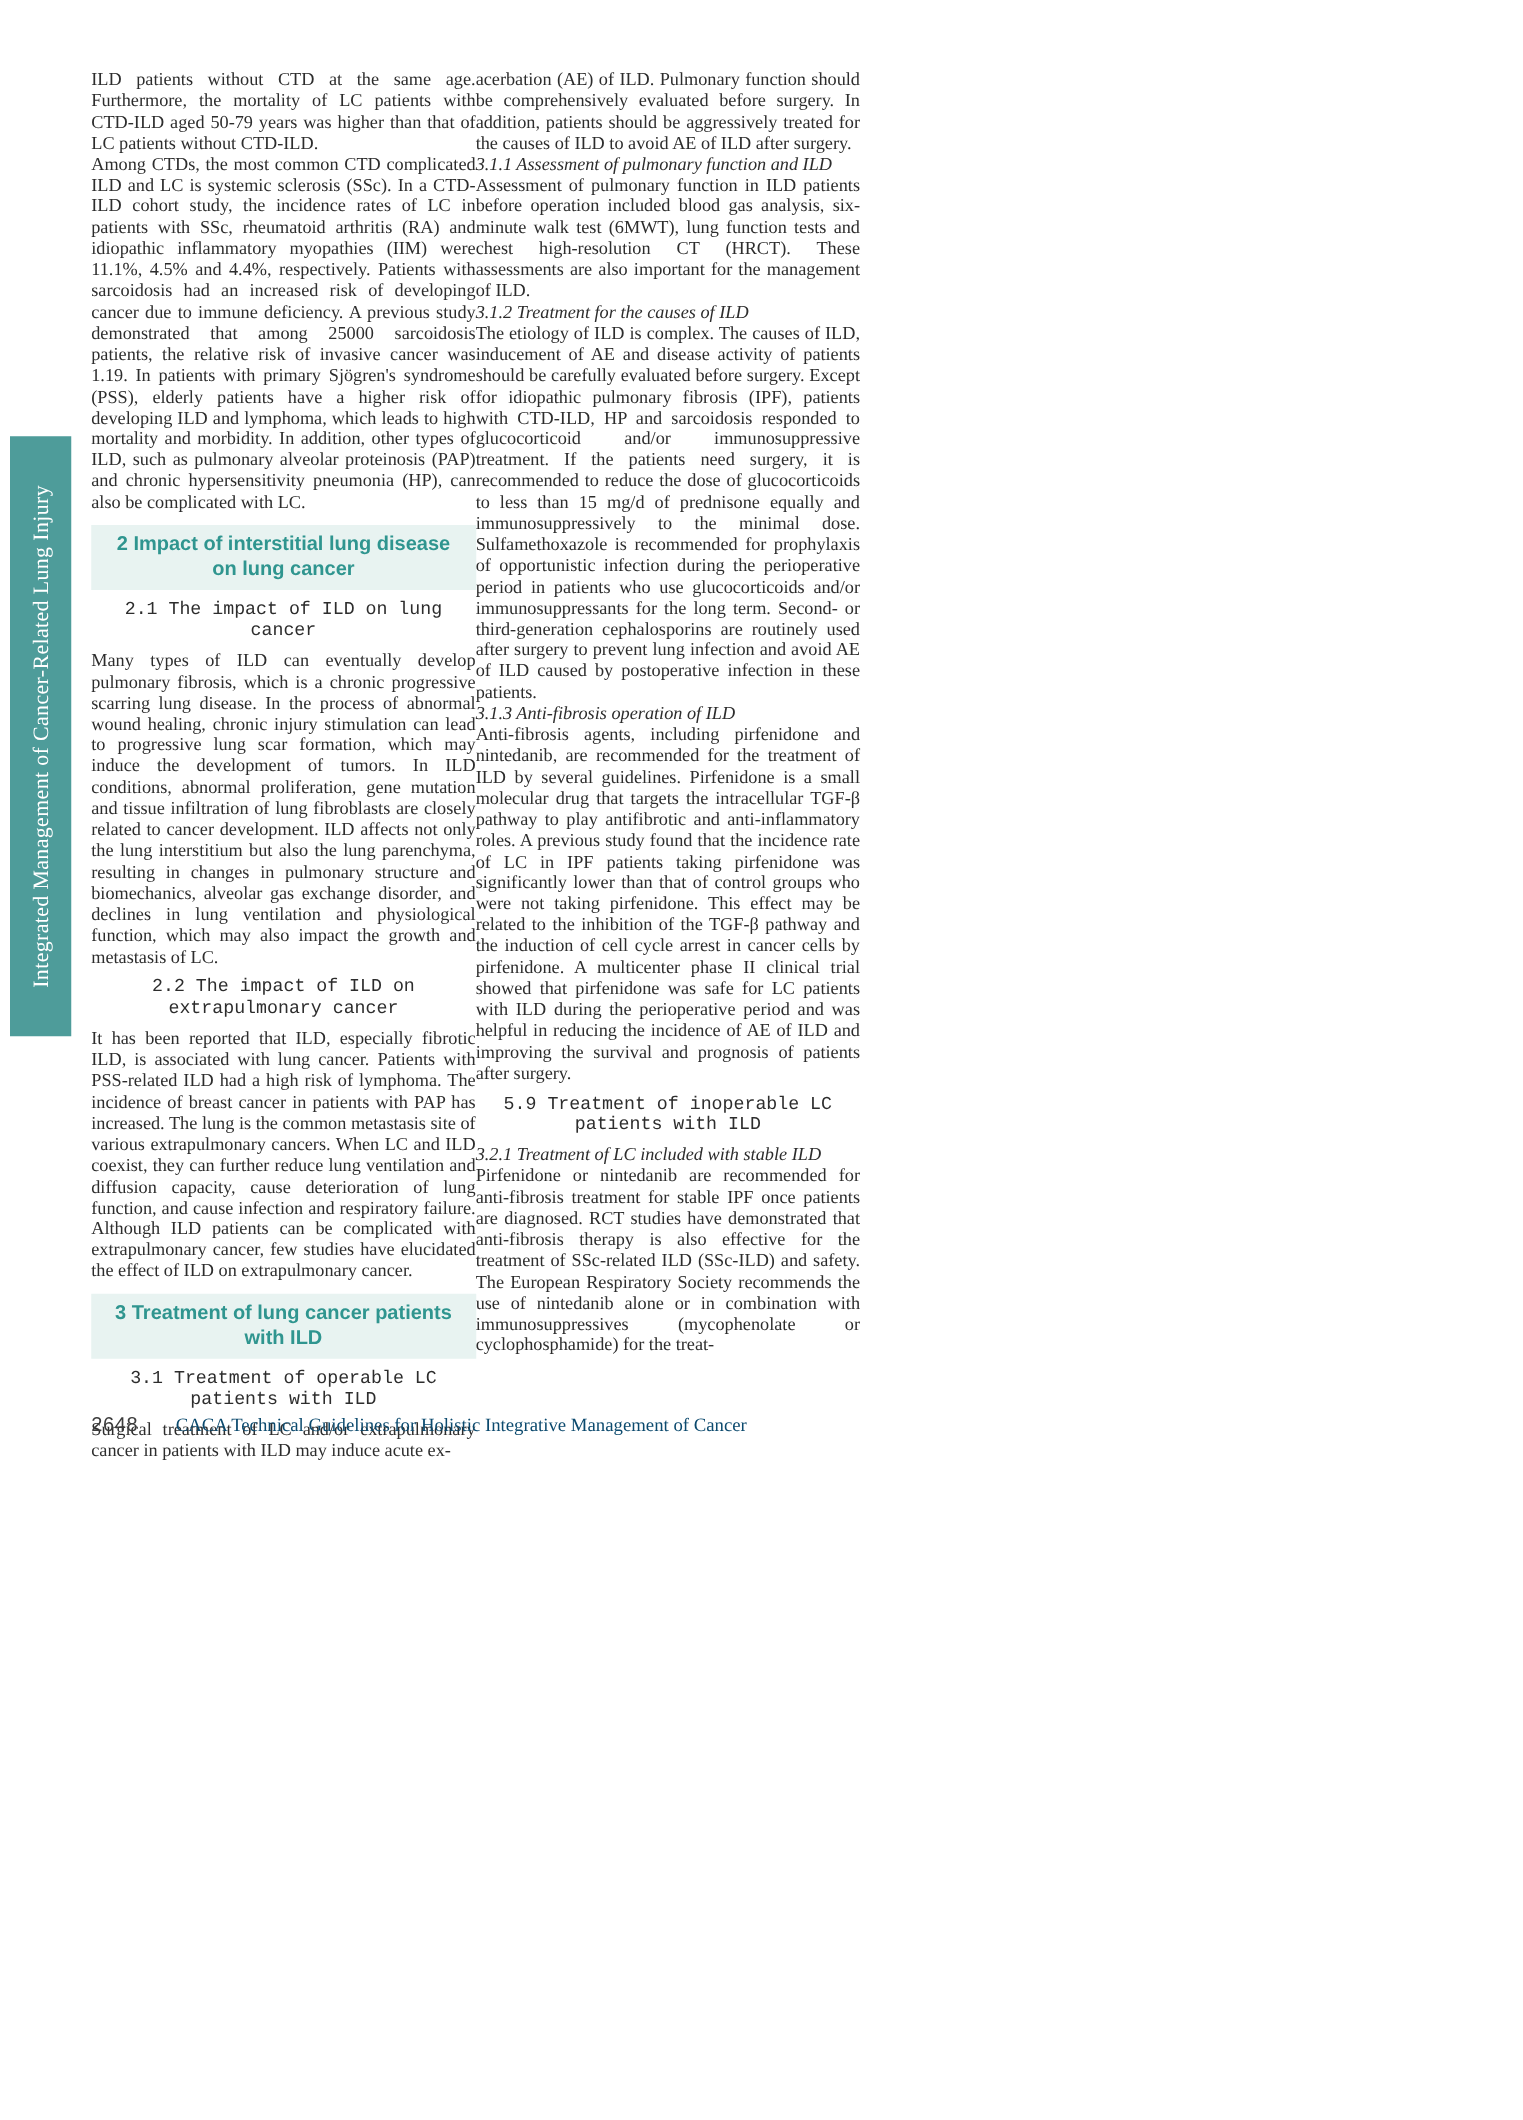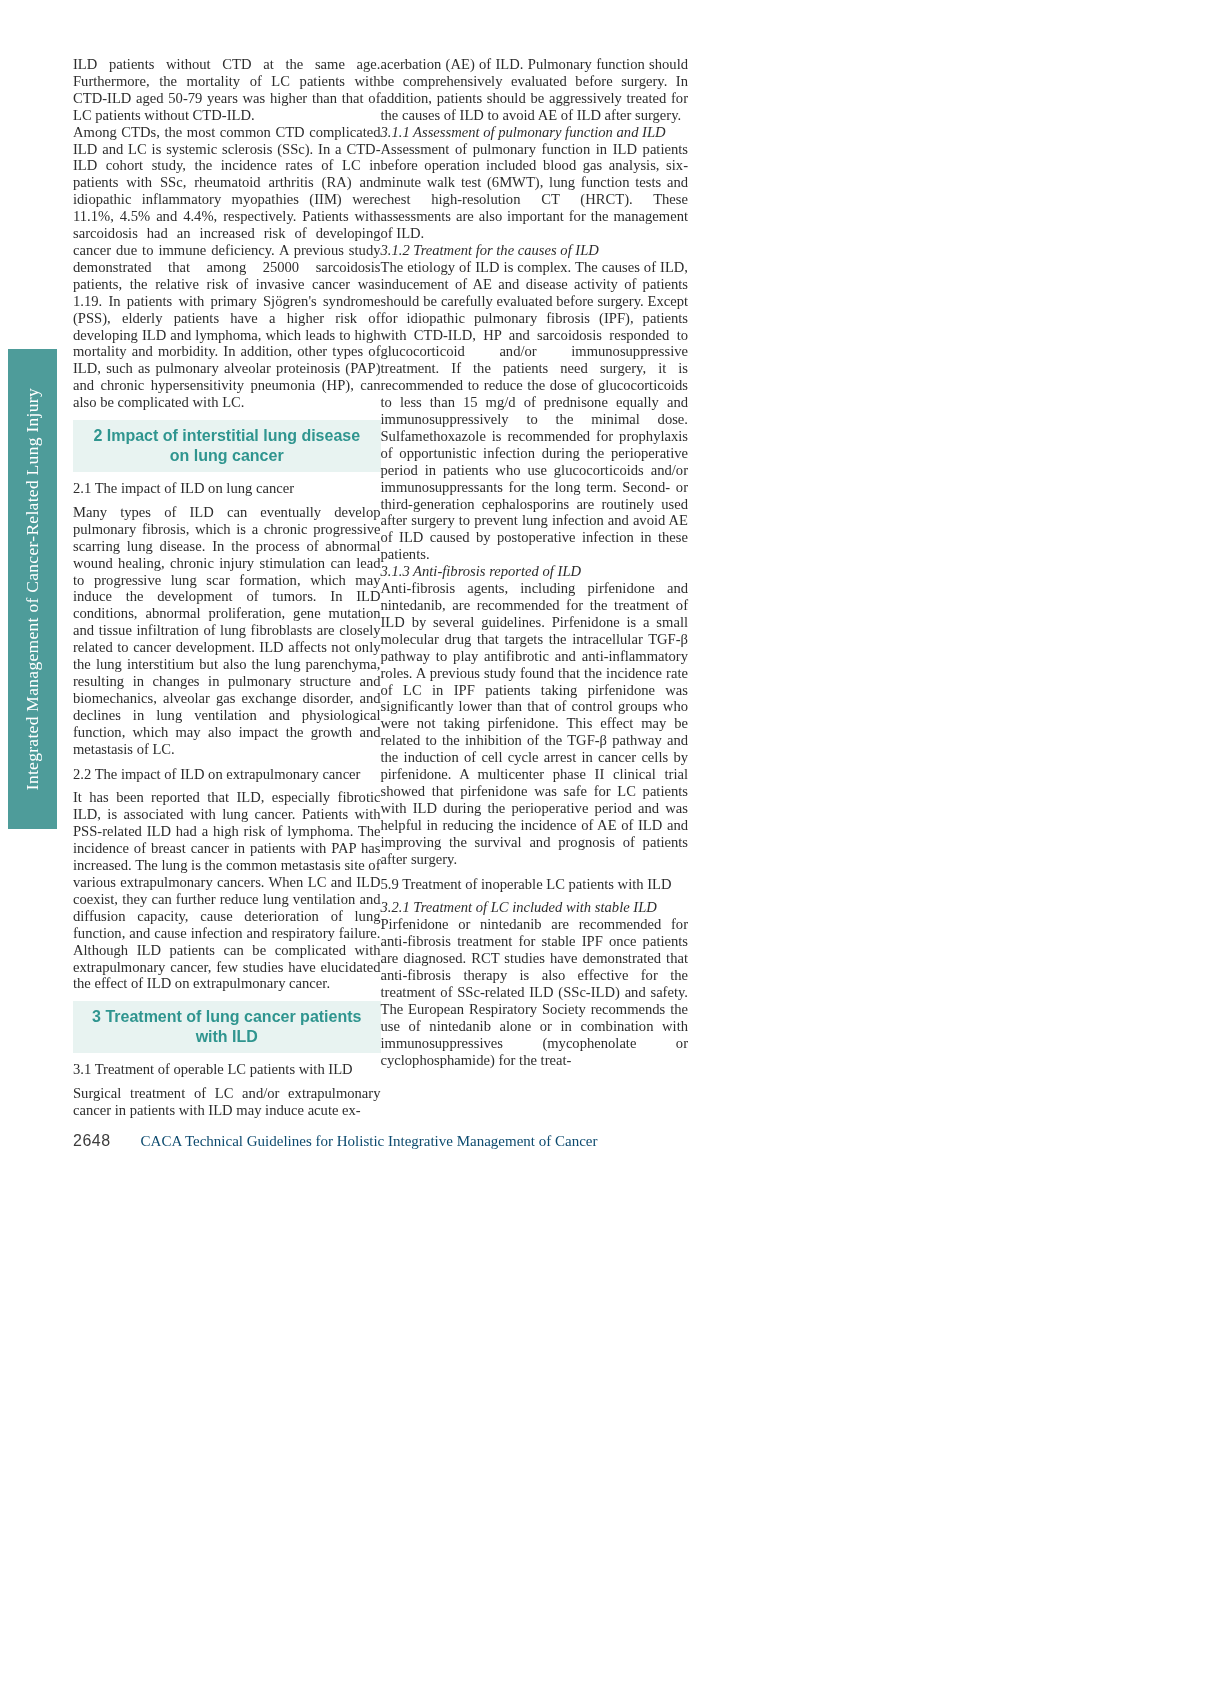--- a/index.html
+++ b/index.html
@@ -54,24 +54,25 @@
   p.runhead {
     margin: 0;
     text-align: left;
     font-size: 14.6px;
     line-height: 16.9px;
     color: #2d2d2d;
     font-style: italic;
   }
   p.subhead {
     margin: 8px 0 7px 0;
-    text-align: left;
+    text-align: center;
     font-size: 14.6px;
     line-height: 16.9px;
     color: #2d2d2d;
+    font-family: Liberation Mono, monospace;
   }
   .section-header {
     margin: 9px 0 8px 0;
     padding: 6px 19px;
     background: #e8f3f1;
     color: #2f958f;
     font-family: "Liberation Sans", sans-serif;
     font-weight: bold;
     font-size: 16px;
     line-height: 20px;
@@ -123,21 +124,21 @@
       <p class="subhead">3.1 Treatment of operable LC patients with ILD</p>
       <p class="para">Surgical treatment of LC and/or extrapulmonary cancer in patients with ILD may induce acute ex-</p>
     </div>
 
     <div class="col">
       <p class="para">acerbation (AE) of ILD. Pulmonary function should be comprehensively evaluated before surgery. In addition, patients should be aggressively treated for the causes of ILD to avoid AE of ILD after surgery.</p>
       <p class="runhead">3.1.1 Assessment of pulmonary function and ILD</p>
       <p class="para">Assessment of pulmonary function in ILD patients before operation included blood gas analysis, six-minute walk test (6MWT), lung function tests and chest high-resolution CT (HRCT). These assessments are also important for the management of ILD.</p>
       <p class="runhead">3.1.2 Treatment for the causes of ILD</p>
       <p class="para">The etiology of ILD is complex. The causes of ILD, inducement of AE and disease activity of patients should be carefully evaluated before surgery. Except for idiopathic pulmonary fibrosis (IPF), patients with CTD-ILD, HP and sarcoidosis responded to glucocorticoid and/or immunosuppressive treatment. If the patients need surgery, it is recommended to reduce the dose of glucocorticoids to less than 15 mg/d of prednisone equally and immunosuppressively to the minimal dose. Sulfamethoxazole is recommended for prophylaxis of opportunistic infection during the perioperative period in patients who use glucocorticoids and/or immunosuppressants for the long term. Second- or third-generation cephalosporins are routinely used after surgery to prevent lung infection and avoid AE of ILD caused by postoperative infection in these patients.</p>
-      <p class="runhead">3.1.3 Anti-fibrosis reported of ILD</p>
+      <p class="runhead">3.1.3 Anti-fibrosis operation of ILD</p>
       <p class="para">Anti-fibrosis agents, including pirfenidone and nintedanib, are recommended for the treatment of ILD by several guidelines. Pirfenidone is a small molecular drug that targets the intracellular TGF-β pathway to play antifibrotic and anti-inflammatory roles. A previous study found that the incidence rate of LC in IPF patients taking pirfenidone was significantly lower than that of control groups who were not taking pirfenidone. This effect may be related to the inhibition of the TGF-β pathway and the induction of cell cycle arrest in cancer cells by pirfenidone. A multicenter phase II clinical trial showed that pirfenidone was safe for LC patients with ILD during the perioperative period and was helpful in reducing the incidence of AE of ILD and improving the survival and prognosis of patients after surgery.</p>
       <p class="subhead">5.9 Treatment of inoperable LC patients with ILD</p>
       <p class="runhead">3.2.1 Treatment of LC included with stable ILD</p>
       <p class="para">Pirfenidone or nintedanib are recommended for anti-fibrosis treatment for stable IPF once patients are diagnosed. RCT studies have demonstrated that anti-fibrosis therapy is also effective for the treatment of SSc-related ILD (SSc-ILD) and safety. The European Respiratory Society recommends the use of nintedanib alone or in combination with immunosuppressives (mycophenolate or cyclophosphamide) for the treat-</p>
     </div>
 
   </div>
 
   <div class="footer">
     <span class="pagenum">2648</span>

